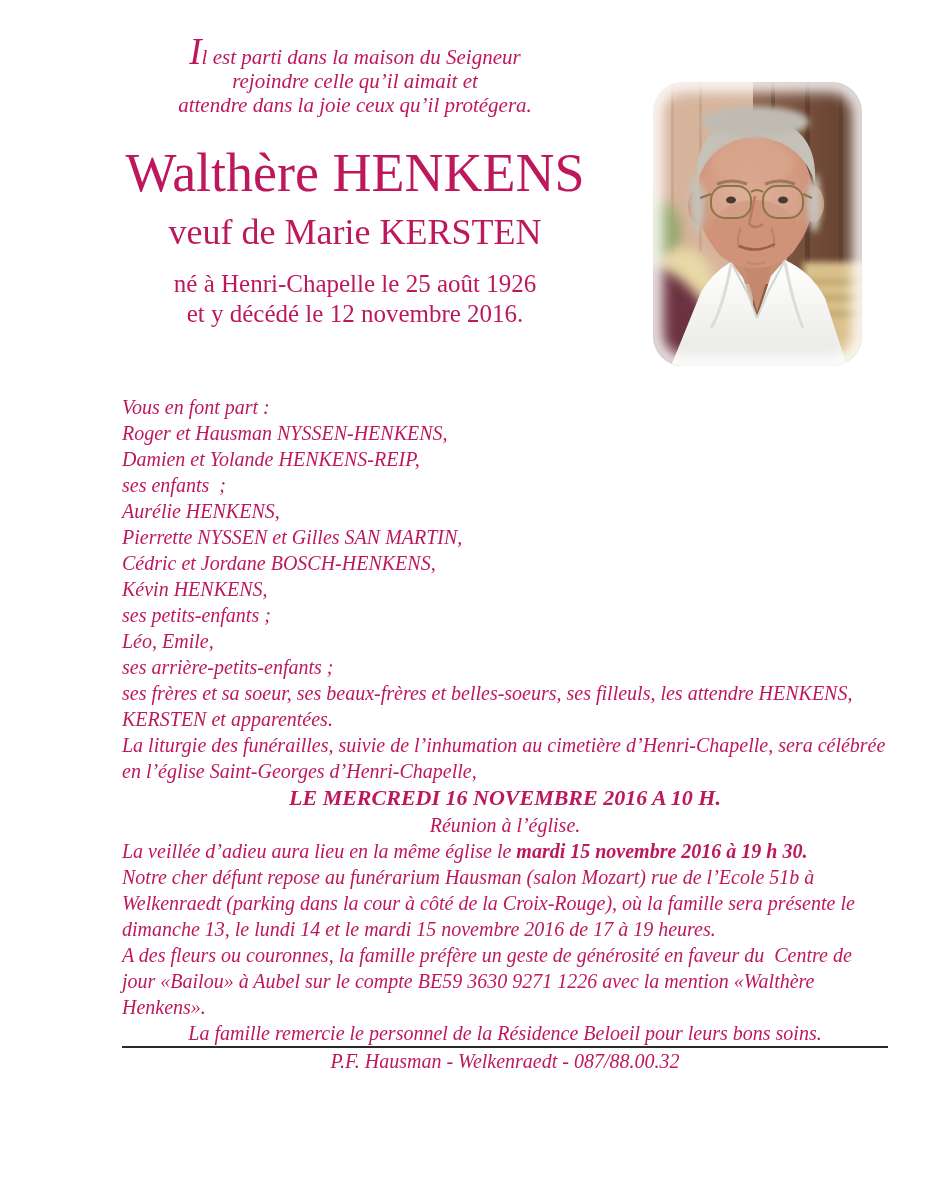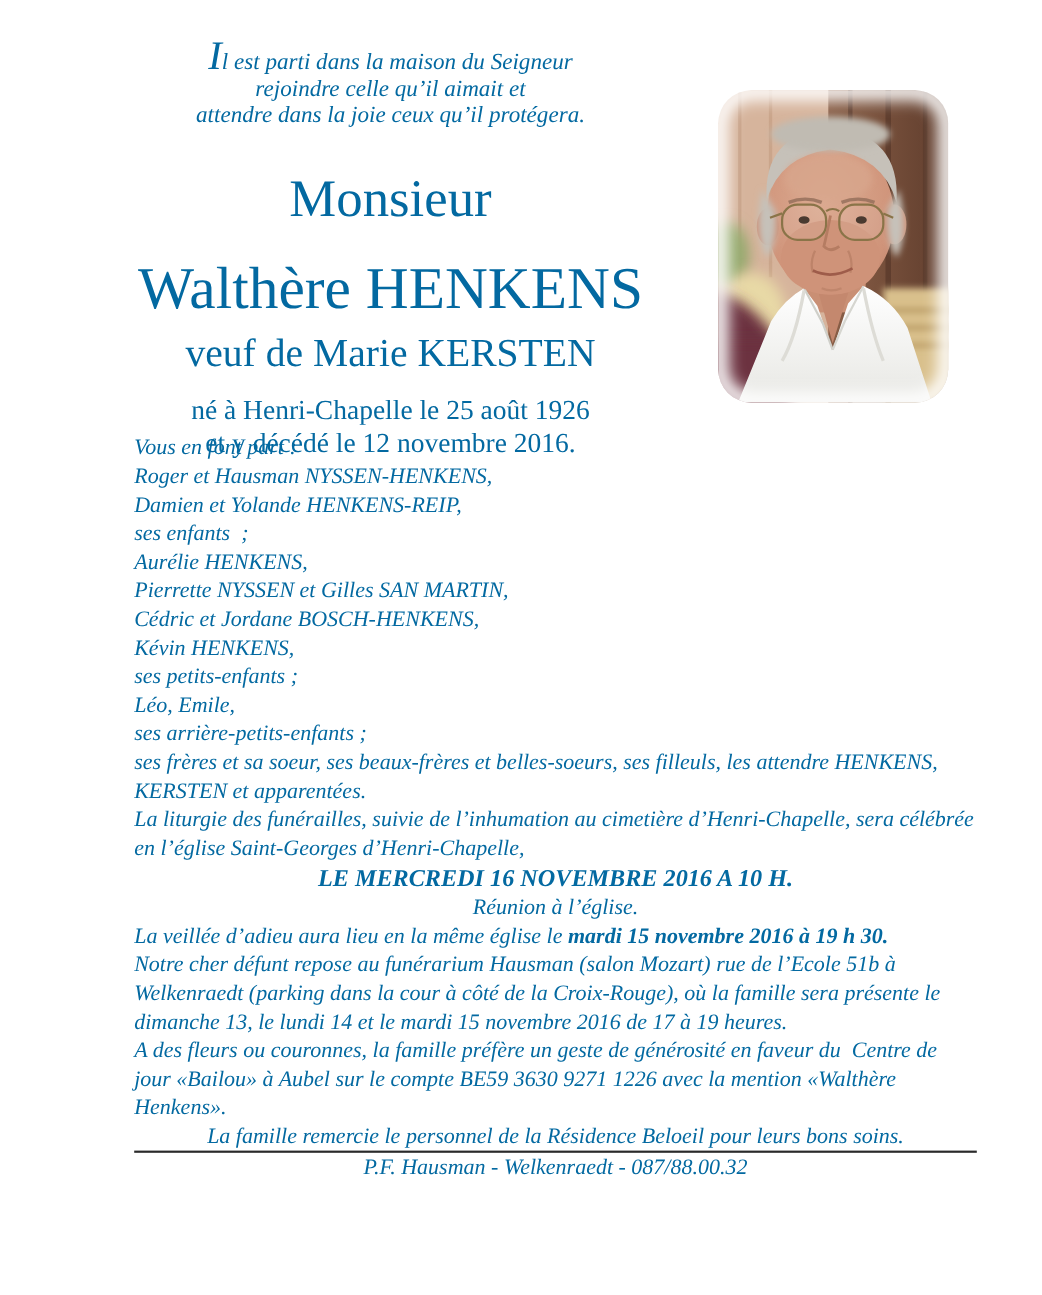--- a/index.html
+++ b/index.html
@@ -1,21 +1,21 @@
 <!DOCTYPE html>
 <html><head>
 <meta charset="utf-8">
 <style>
   html,body { margin:0; padding:0; background:#888; }
   .page {
     position:relative;
     width:947px; height:1177px;
     margin:0 auto;
     background:#ffffff;
-    color:#0369a1;
+    color:#be185d;
     font-family:"Liberation Serif","DejaVu Serif",serif;
     overflow:hidden;
   }
 
   
   .header-col {
     position:absolute; left:118px; top:40px; width:474px;
     text-align:center;
   }
   .epigraph { font-style:italic; font-size:21px; line-height:24px; }
@@ -55,21 +55,20 @@
 <body>
 
 <div class="page">
 
   <div class="header-col">
     <div class="epigraph">
       <div><span class="dropcap">I</span><span>l est parti dans la maison du Seigneur</span></div>
       <div>rejoindre celle qu’il aimait et</div>
       <div>attendre dans la joie ceux qu’il protégera.</div>
     </div>
-    <div class="salutation">Monsieur</div>
     <div class="deceased-name">Walthère HENKENS</div>
     <div class="relation">veuf de Marie KERSTEN</div>
     <div class="birth-line">né à Henri-Chapelle le 25 août 1926</div>
     <div class="death-line">et y décédé le 12 novembre 2016.</div>
   </div>
 
   <div class="photo">
     <svg width="209" height="284" viewBox="0 0 209 284">
       <defs>
         <clipPath id="clipR">

